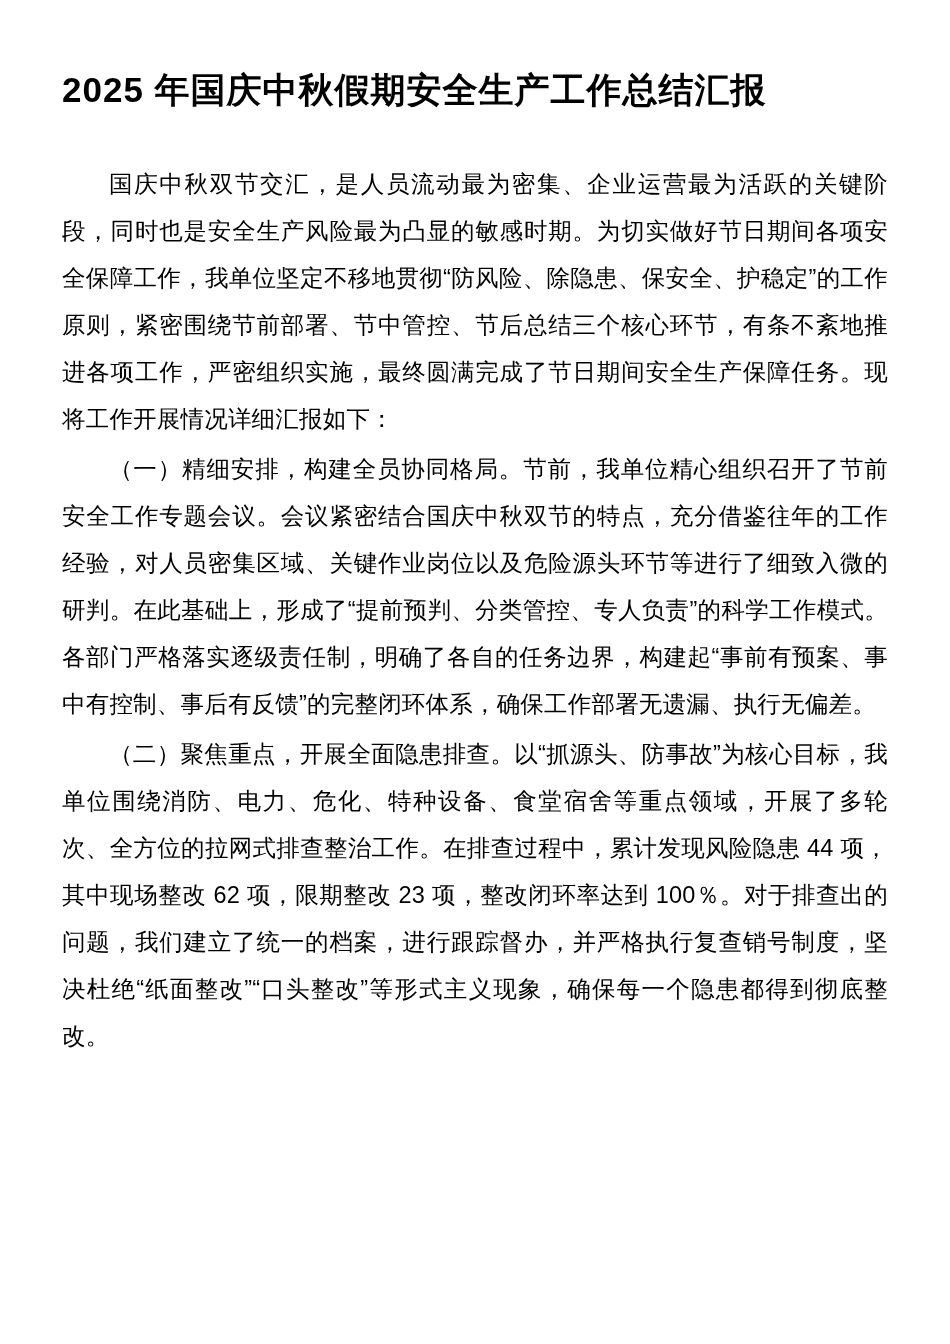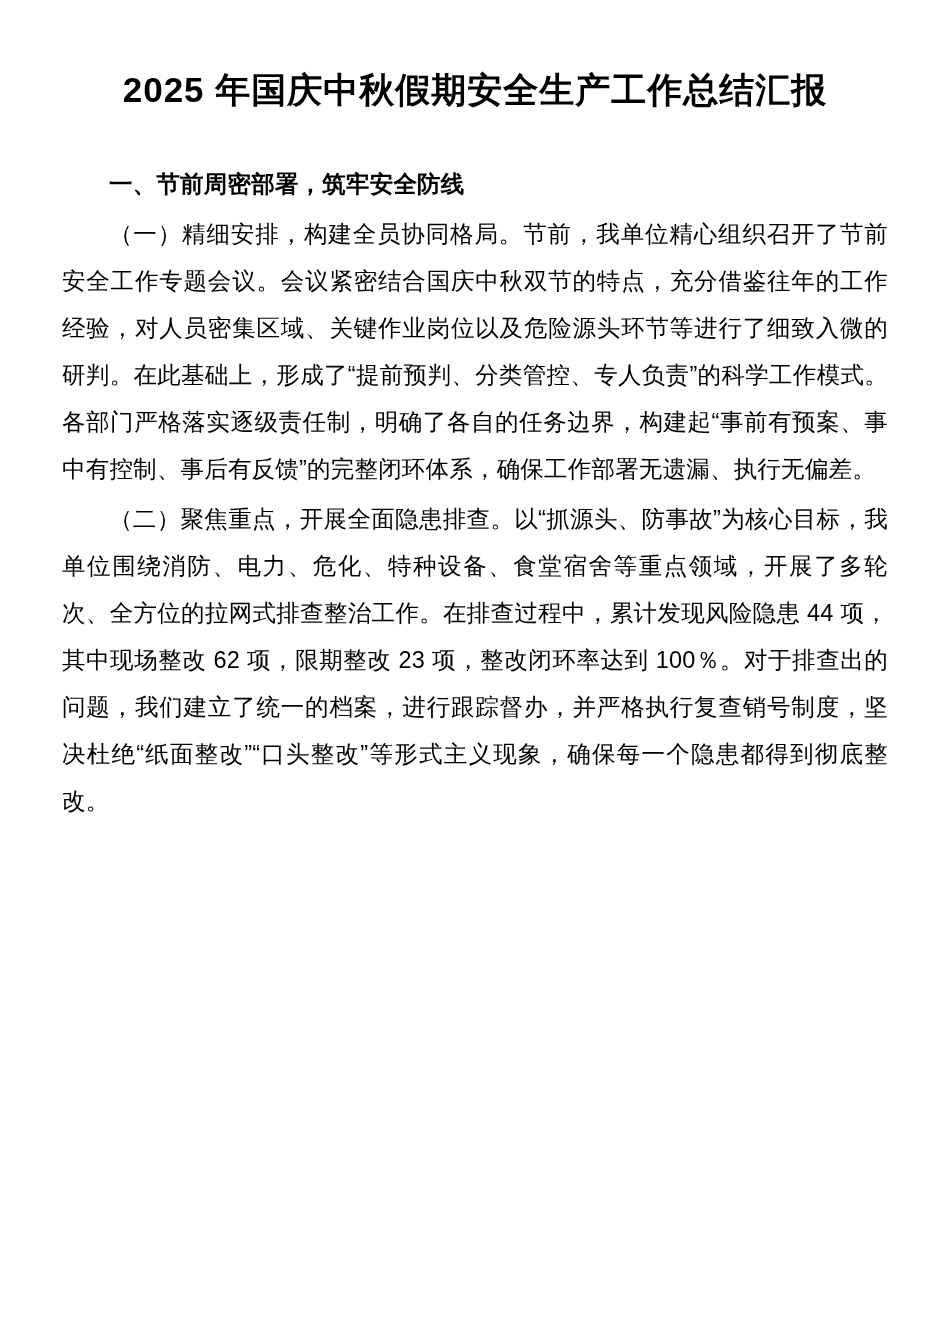--- a/index.html
+++ b/index.html
@@ -16,21 +16,21 @@
   .page {
     width: 950px;
     min-height: 1344px;
     box-sizing: border-box;
     padding: 52px 62px 40px 62px;
     background: #ffffff;
   }
   .doc-title {
     font-size: 35px;
     font-weight: 700;
-    text-align: center;
+    text-align: left;
     letter-spacing: 1px;
     line-height: 1.35;
     margin: 14px 0 10px 0;
     white-space: nowrap;
   }
   .title-gap {
     height: 38px;
   }
   .para {
     font-size: 23.5px;
@@ -45,16 +45,16 @@
     font-weight: 700;
   }
 </style>
 </head>
 <body>
 
 <div class="page">
   <h1 class="doc-title">2025 年国庆中秋假期安全生产工作总结汇报</h1>
   <div class="title-gap"></div>
 
-  <p class="para heading">一、节前周密部署，筑牢安全防线</p>
+  <p class="para">国庆中秋双节交汇，是人员流动最为密集、企业运营最为活跃的关键阶段，同时也是安全生产风险最为凸显的敏感时期。为切实做好节日期间各项安全保障工作，我单位坚定不移地贯彻“防风险、除隐患、保安全、护稳定”的工作原则，紧密围绕节前部署、节中管控、节后总结三个核心环节，有条不紊地推进各项工作，严密组织实施，最终圆满完成了节日期间安全生产保障任务。现将工作开展情况详细汇报如下：</p>
   <p class="para">（一）精细安排，构建全员协同格局。节前，我单位精心组织召开了节前安全工作专题会议。会议紧密结合国庆中秋双节的特点，充分借鉴往年的工作经验，对人员密集区域、关键作业岗位以及危险源头环节等进行了细致入微的研判。在此基础上，形成了“提前预判、分类管控、专人负责”的科学工作模式。各部门严格落实逐级责任制，明确了各自的任务边界，构建起“事前有预案、事中有控制、事后有反馈”的完整闭环体系，确保工作部署无遗漏、执行无偏差。</p>
   <p class="para">（二）聚焦重点，开展全面隐患排查。以“抓源头、防事故”为核心目标，我单位围绕消防、电力、危化、特种设备、食堂宿舍等重点领域，开展了多轮次、全方位的拉网式排查整治工作。在排查过程中，累计发现风险隐患 44 项，其中现场整改 62 项，限期整改 23 项，整改闭环率达到 100％。对于排查出的问题，我们建立了统一的档案，进行跟踪督办，并严格执行复查销号制度，坚决杜绝“纸面整改”“口头整改”等形式主义现象，确保每一个隐患都得到彻底整改。</p>
 </div>
 
 </body></html>

